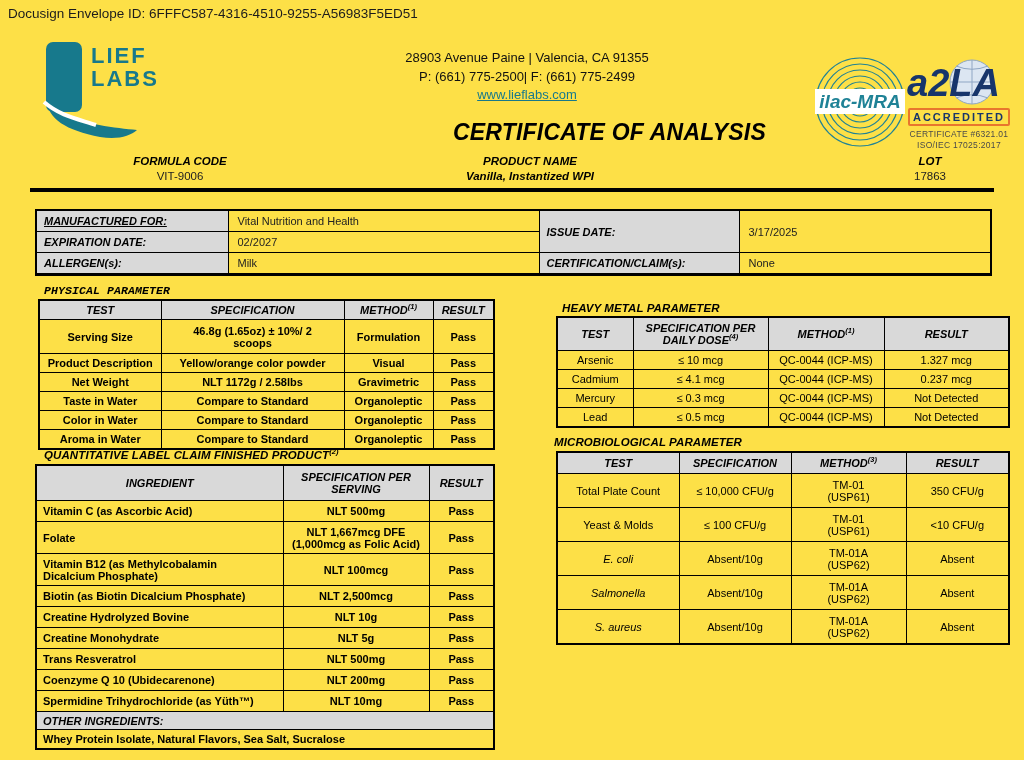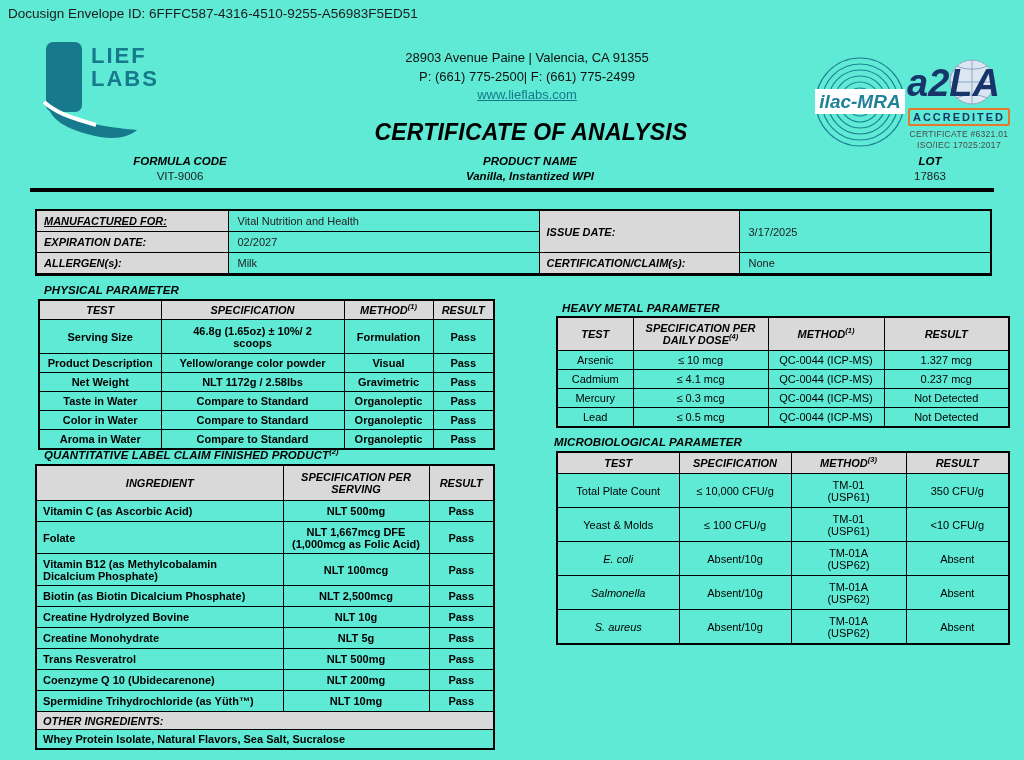--- a/index.html
+++ b/index.html
@@ -1,16 +1,16 @@
 <!DOCTYPE html>
 <html><head>
 <meta charset="utf-8">
 <style>
   html,body{margin:0;padding:0;background:#fff;}
-  .page{position:relative;width:1024px;height:760px;background:#5eead4;overflow:hidden;
+  .page{position:relative;width:1024px;height:760px;background:#fde047;overflow:hidden;
         font-family:"Liberation Sans",sans-serif;color:#000;}
   .abs{position:absolute;}
 
   .docusign{font-size:13.5px;color:#1c1c1c;}
 
   .addr{width:400px;text-align:center;font-size:13px;line-height:18.5px;color:#111;}
   .weblink{color:#17798c;text-decoration:underline;cursor:pointer;}
 
   .coa-title{width:490px;text-align:center;font-size:23px;font-weight:bold;font-style:italic;
              letter-spacing:.2px;}
@@ -87,21 +87,21 @@
       <path d="M44,24 h44 M66,2 v44 M50,8 a34,26 0 0 0 32,0 M50,40 a34,26 0 0 1 32,0" stroke="#8fa6c4" stroke-width="1" fill="none"></path>
       <text x="1" y="38" font-size="38" font-weight="bold" font-style="italic" fill="#17356b" font-family="Liberation Sans, sans-serif">a2LA</text>
     </svg>
     <div class="accredited">ACCREDITED</div>
     <div class="a2la-small">
       <div>CERTIFICATE #6321.01</div>
       <div>ISO/IEC 17025:2017</div>
     </div>
   </div>
 
-  <div class="abs coa-title" style="left:286px;top:119px;">CERTIFICATE OF ANALYSIS</div>
+  <div class="abs coa-title" style="left:276px;top:119px;text-align:right;">CERTIFICATE OF ANALYSIS</div>
 
   <div class="abs fcol" style="left:30px;top:155px;width:300px;">
     <div class="flabel">FORMULA CODE</div>
     <div class="fvalue" style="margin-top:3px;">VIT-9006</div>
   </div>
   <div class="abs fcol" style="left:330px;top:155px;width:400px;">
     <div class="flabel">PRODUCT NAME</div>
     <div class="fvalue bi" style="margin-top:3px;">Vanilla, Instantized WPI</div>
   </div>
   <div class="abs fcol" style="left:855px;top:155px;width:150px;">
@@ -131,21 +131,21 @@
     </tr>
     <tr>
       <td class="lbl" style="height:18px;">ALLERGEN(s):</td>
       <td class="val">Milk</td>
       <td class="lbl">CERTIFICATION/CLAIM(s):</td>
       <td class="val">None</td>
     </tr>
   </tbody>
     </table>
 
-  <div class="abs sec-title" style="left:44px;top:284px;">PHYSICAL PARAMETER</div>
+  <div class="abs sec-title" style="left:44px;top:284px;font-family:Liberation Mono, monospace;">PHYSICAL PARAMETER</div>
   <table class="abs tbl boldcells" style="left:38px;top:299px;">
     <colgroup>
         <col style="width:122px">
         <col style="width:183px">
         <col style="width:89px">
         <col style="width:61px">
       </colgroup>
     <tbody>
         <tr>
       <th style="height:16px;">TEST</th>

